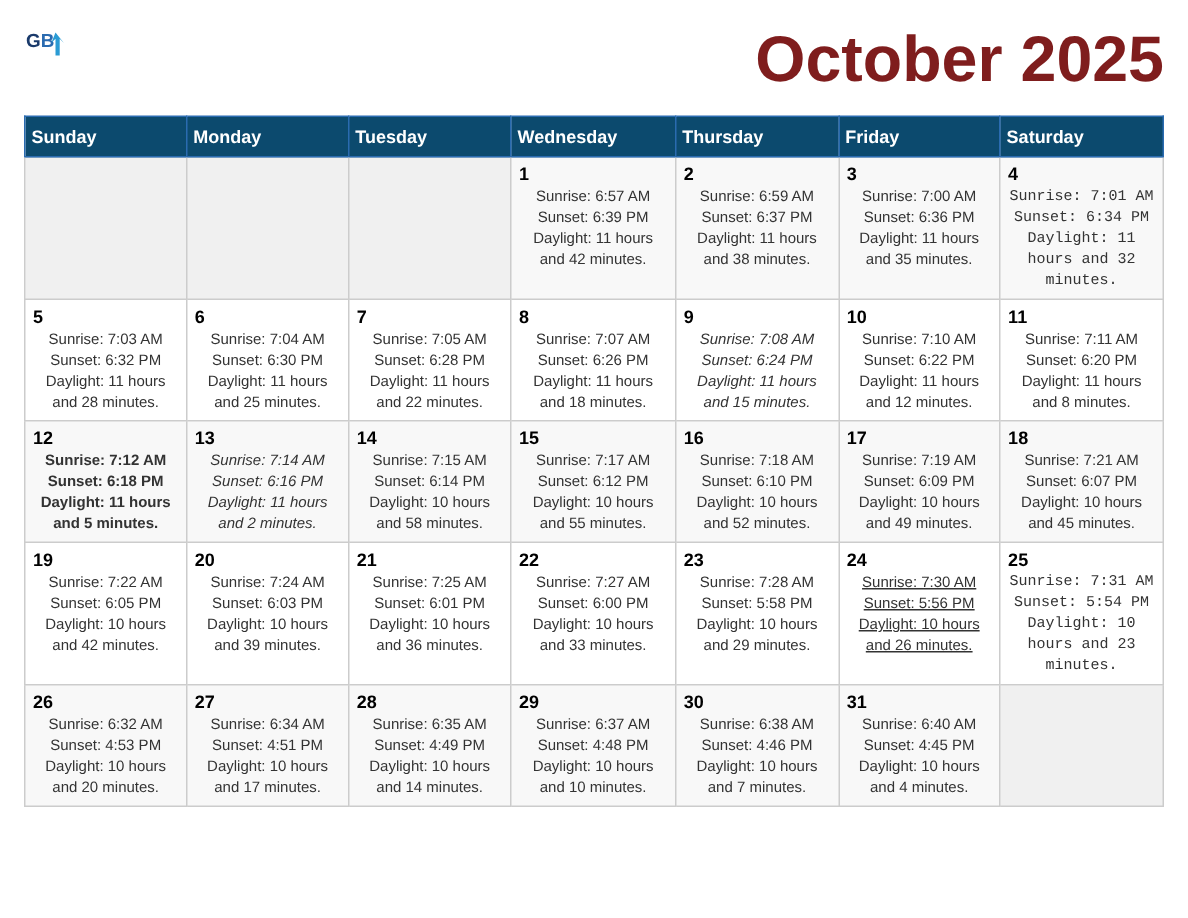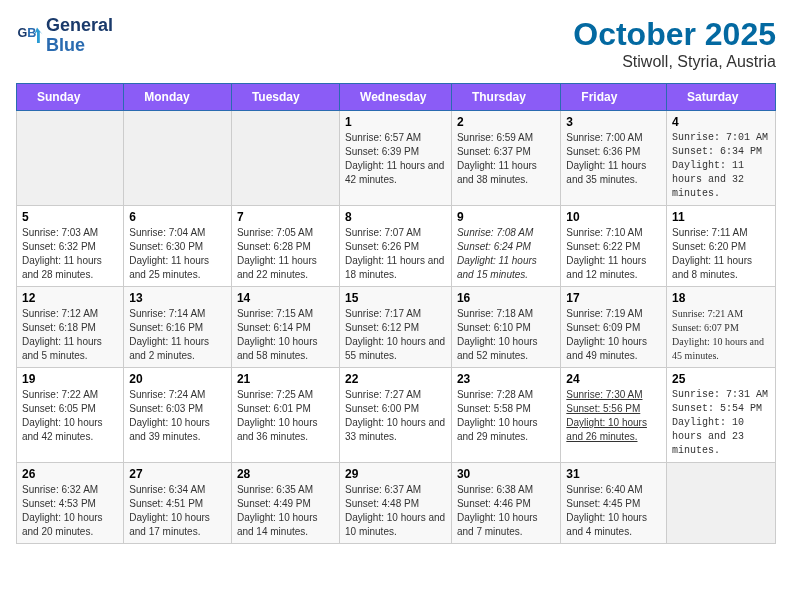--- a/index.html
+++ b/index.html
@@ -31,39 +31,39 @@
     }
     .logo-icon {
       width: 28px;
       height: 28px;
       margin-right: 2px;
     }
     .title-block {
       text-align: right;
     }
     .title-block h1 {
-      font-size: 32px;
+      font-size: 43px;
       font-weight: bold;
-      color: #0369a1;
+      color: #7f1d1d;
     }
     .title-block h2 {
       font-size: 16px;
       font-weight: normal;
       color: #333;
     }
     table {
       width: 100%;
       border-collapse: collapse;
       font-size: 10.5px;
     }
     thead tr th {
-      background-color: #8b5cf6;
+      background-color: #0c4a6e;
       color: #fff;
       text-align: left;
-      padding: 6px 20px;
+      padding: 6px 4px;
       font-size: 12px;
       border: 1px solid #2a6bb0;
     }
     tbody tr td {
       border: 1px solid #ccc;
       vertical-align: top;
       padding: 4px 5px;
       width: 113px;
       min-height: 70px;
       height: 80px;
@@ -78,43 +78,39 @@
     .day-number {
       font-weight: bold;
       font-size: 12px;
       display: block;
       margin-bottom: 2px;
     }
     .day-info {
       color: #333;
       font-size: 10px;
       line-height: 1.4;
+      text-align: center;
     }
     .empty-cell {
       background: #f0f0f0 !important;
     }
   </style>
 </head>
 <body>
 
 <div class="header">
   <div class="logo">
     <svg class="logo-icon" viewBox="0 0 40 40">
       <text x="2" y="22" font-size="18" font-weight="bold" fill="#1a3a6b">G</text>
       <text x="16" y="22" font-size="18" font-weight="bold" fill="#2a6bb0">B</text>
       <polygon points="30,8 38,18 34,14 34,30 30,30 30,14 26,18" fill="#2a9bd4"></polygon>
     </svg>
-    <div class="logo-text">
-      <span style="color:#1a3a6b">General</span><br>
-      <span style="color:#2a6bb0">Blue</span>
-    </div>
   </div>
   <div class="title-block">
     <h1>October 2025</h1>
-    <h2>Stiwoll, Styria, Austria</h2>
   </div>
 </div>
 
 <table>
   <thead>
     <tr>
     <th>Sunday</th>
         <th>Monday</th>
         <th>Tuesday</th>
         <th>Wednesday</th>
@@ -193,27 +189,27 @@
         <td>
           <span class="day-number">11</span>
           <div class="day-info" style="white-space: pre-line;">Sunrise: 7:11 AM
 Sunset: 6:20 PM
 Daylight: 11 hours and 8 minutes.</div>
         </td>
       </tr>
       <tr>
         <td>
           <span class="day-number">12</span>
-          <div class="day-info" style="white-space: pre-line;">Sunrise: 7:12 AM
+          <div class="day-info" style="white-space: pre-line; font-weight: bold;">Sunrise: 7:12 AM
 Sunset: 6:18 PM
 Daylight: 11 hours and 5 minutes.</div>
         </td>
         <td>
           <span class="day-number">13</span>
-          <div class="day-info" style="white-space: pre-line;">Sunrise: 7:14 AM
+          <div class="day-info" style="white-space: pre-line; font-style: italic;">Sunrise: 7:14 AM
 Sunset: 6:16 PM
 Daylight: 11 hours and 2 minutes.</div>
         </td>
         <td>
           <span class="day-number">14</span>
           <div class="day-info" style="white-space: pre-line;">Sunrise: 7:15 AM
 Sunset: 6:14 PM
 Daylight: 10 hours and 58 minutes.</div>
         </td>
         <td>
@@ -229,21 +225,21 @@
 Daylight: 10 hours and 52 minutes.</div>
         </td>
         <td>
           <span class="day-number">17</span>
           <div class="day-info" style="white-space: pre-line;">Sunrise: 7:19 AM
 Sunset: 6:09 PM
 Daylight: 10 hours and 49 minutes.</div>
         </td>
         <td>
           <span class="day-number">18</span>
-          <div class="day-info" style="white-space: pre-line; font-family: Liberation Serif, serif;">Sunrise: 7:21 AM
+          <div class="day-info" style="white-space: pre-line;">Sunrise: 7:21 AM
 Sunset: 6:07 PM
 Daylight: 10 hours and 45 minutes.</div>
         </td>
       </tr>
       <tr>
         <td>
           <span class="day-number">19</span>
           <div class="day-info" style="white-space: pre-line;">Sunrise: 7:22 AM
 Sunset: 6:05 PM
 Daylight: 10 hours and 42 minutes.</div>

